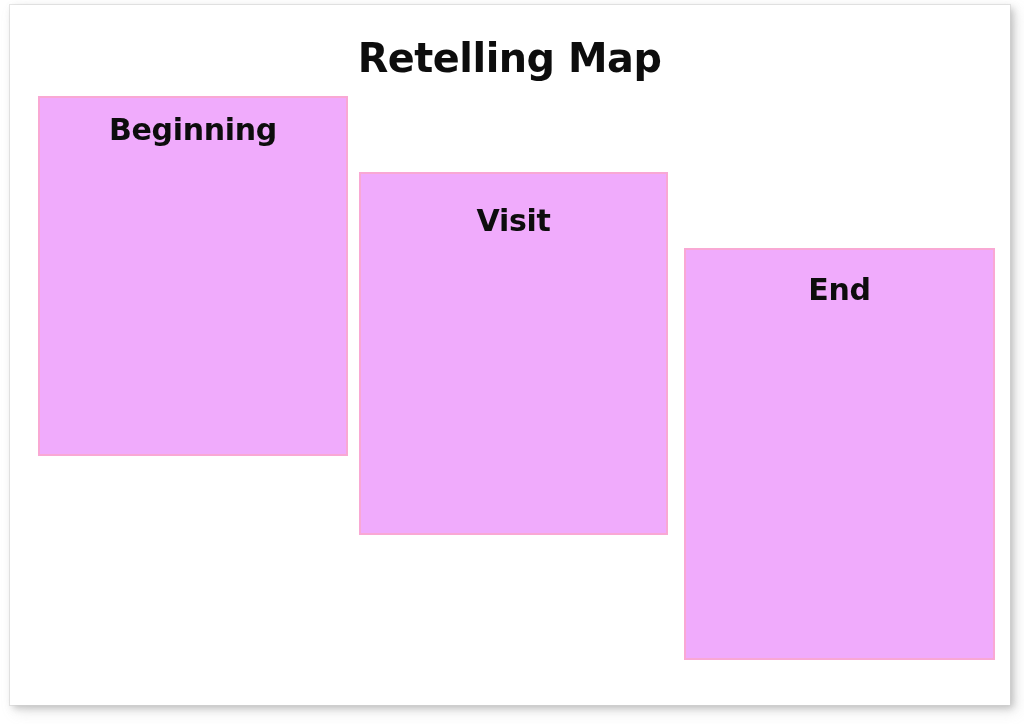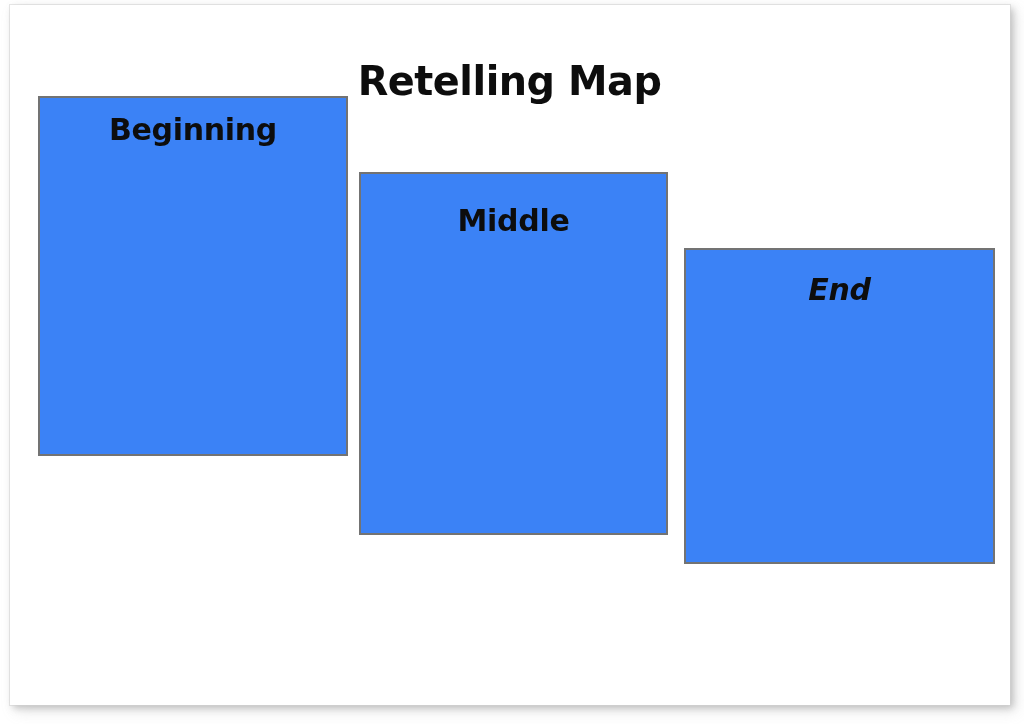--- a/index.html
+++ b/index.html
@@ -43,54 +43,52 @@
     top: 27px;
     width: 1000px;
     text-align: center;
     font-family: "DejaVu Sans", sans-serif;
     font-weight: 900;
     font-size: 41px;
     line-height: 52px;
     letter-spacing: -0.5px;
     color: #0d0d0d;
     white-space: nowrap;
-    margin-top: 23px;
   }
   .worksheet-title-inner {
     display: inline-block;
     transform: scaleX(0.97);
     transform-origin: center;
   }
 
   
   .section-box {
     position: absolute;
-    background: #3b82f6;
-    border: 2px solid #737373;
+    background: #f0abfc;
+    border: 2px solid #f9a8d4;
     box-sizing: border-box;
   }
 
   .box-beginning {
     left: 28px;
     top: 91px;
     width: 310px;
     height: 360px;
   }
   .box-middle {
     left: 349px;
     top: 167px;
     width: 309px;
     height: 363px;
   }
   .box-end {
     left: 674px;
     top: 243px;
     width: 311px;
-    height: 316px;
-    font-style: italic;
+    height: 412px;
   }
 
   .section-label {
     position: absolute;
     left: 0;
     width: 100%;
     text-align: center;
     font-family: "DejaVu Sans", sans-serif;
     font-weight: 900;
     font-size: 30px;
@@ -137,21 +135,21 @@
       <span class="worksheet-title-inner">Retelling Map</span>
     </div>
 
     <div class="section-box box-beginning">
       <div class="section-writing-area"></div>
       <div class="section-label label-beginning">Beginning</div>
     </div>
 
     <div class="section-box box-middle">
       <div class="section-writing-area"></div>
-      <div class="section-label label-middle">Middle</div>
+      <div class="section-label label-middle">Visit</div>
     </div>
 
     <div class="section-box box-end">
       <div class="section-writing-area"></div>
       <div class="section-label label-end">End</div>
     </div>
 
 
   </div>
 </div>

